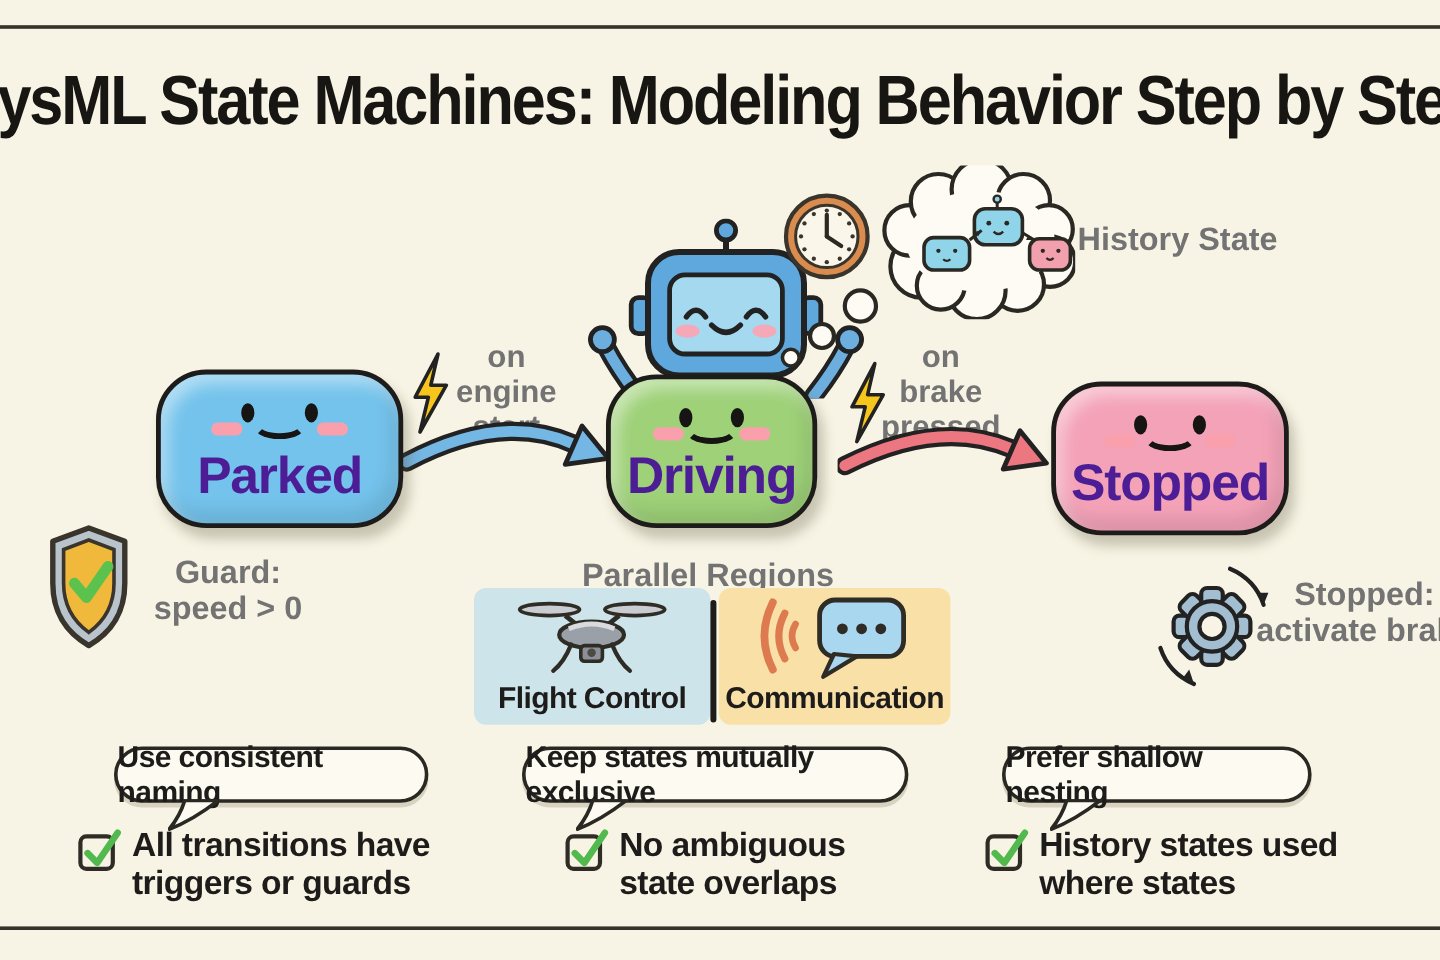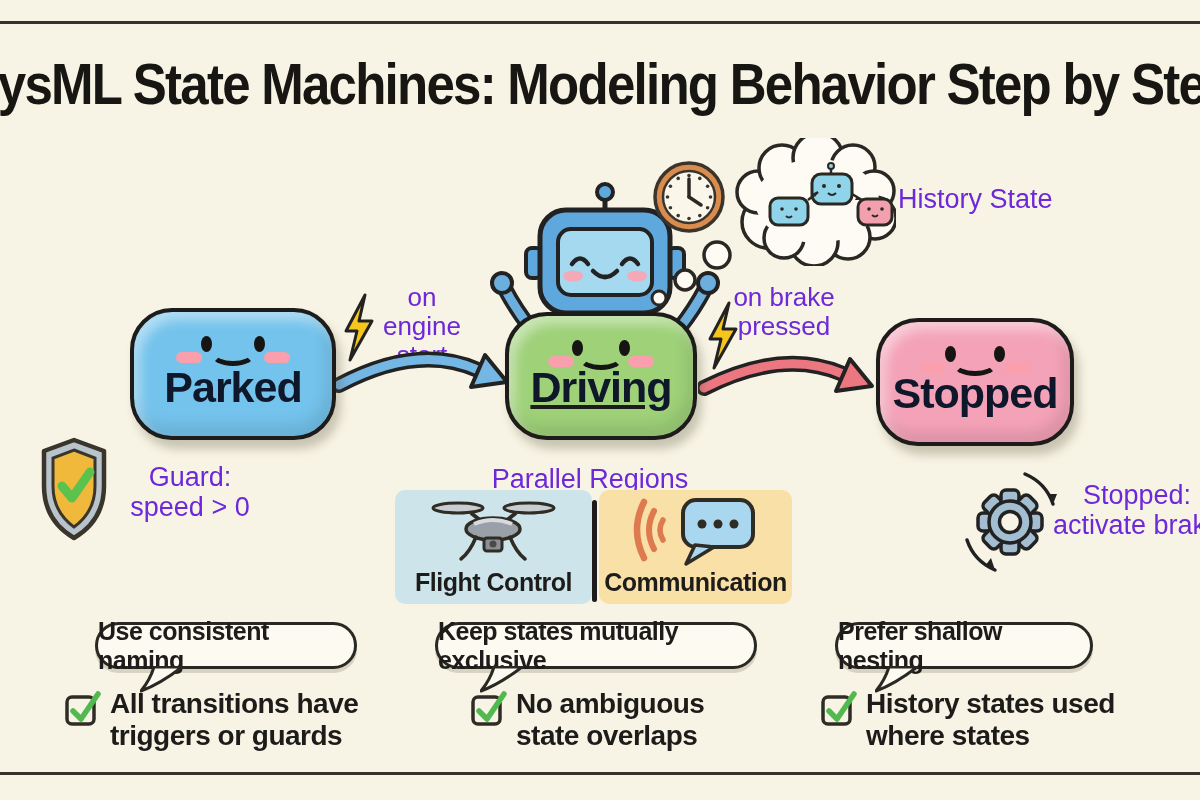--- a/index.html
+++ b/index.html
@@ -17,34 +17,34 @@
     white-space:nowrap; font-size:58px; font-weight:bold; letter-spacing:-2px; color:#181613;
   }
 
   
   .state {
     position:absolute; border:4px solid #1d1c1a; border-radius:42px;
     box-shadow:5px 9px 10px rgba(90,85,60,0.30), inset -6px -10px 14px rgba(0,0,0,0.10), inset 6px 8px 12px rgba(255,255,255,0.45);
     display:flex; flex-direction:column; align-items:center; justify-content:flex-end;
   }
   .state-parked  { left:130px; top:308px; width:206px; height:132px; background:#74c3ec; }
-  .state-driving { left:505px; top:312px; width:192px; height:128px; background:#9ed178;text-decoration:underline; }
+  .state-driving { left:505px; top:312px; width:176px; height:128px; background:#9ed178; }
   .state-stopped { left:876px; top:318px; width:198px; height:128px; background:#f4a2b8; }
-  .state .label { font-size:43px; font-weight:bold; color:#0f172a; margin-bottom:24px; letter-spacing:-1px; }
+  .state .label { font-size:43px; font-weight:bold; color:#4c1d95; margin-bottom:14px; letter-spacing:-1px; }
   .face { position:absolute; top:18px; left:0; width:100%; height:50px; }
   .eye { position:absolute; top:6px; width:11px; height:16px; background:#161513; border-radius:50%; }
   .eye.l { left:34%; } .eye.r { right:34%; }
   .cheek { position:absolute; top:22px; width:26px; height:11px; border-radius:7px; background:#f9a0ac; }
   .cheek.l { left:21%; } .cheek.r { right:21%; }
   .smile { position:absolute; top:10px; left:50%; transform:translateX(-50%); width:46px; height:26px;
            border:5px solid transparent; border-bottom:5px solid #161513; border-radius:50%; }
 
   .icon-abs { position:absolute; }
 
-  .caption { position:absolute; font-weight:normal; line-height:1.12; color:#6d28d9; }
+  .caption { position:absolute; font-weight:bold; line-height:1.12; color:#737373; }
   .center { text-align:center; }
 
   .trans-label { font-size:26px; }
 
   .history-label { font-size:27px; }
 
   
   .region { position:absolute; top:490px; height:114px; border-radius:10px;
             display:flex; flex-direction:column; align-items:center; justify-content:flex-end; }
   .region-flight { left:395px; width:197px; background:#cde4ea; }

